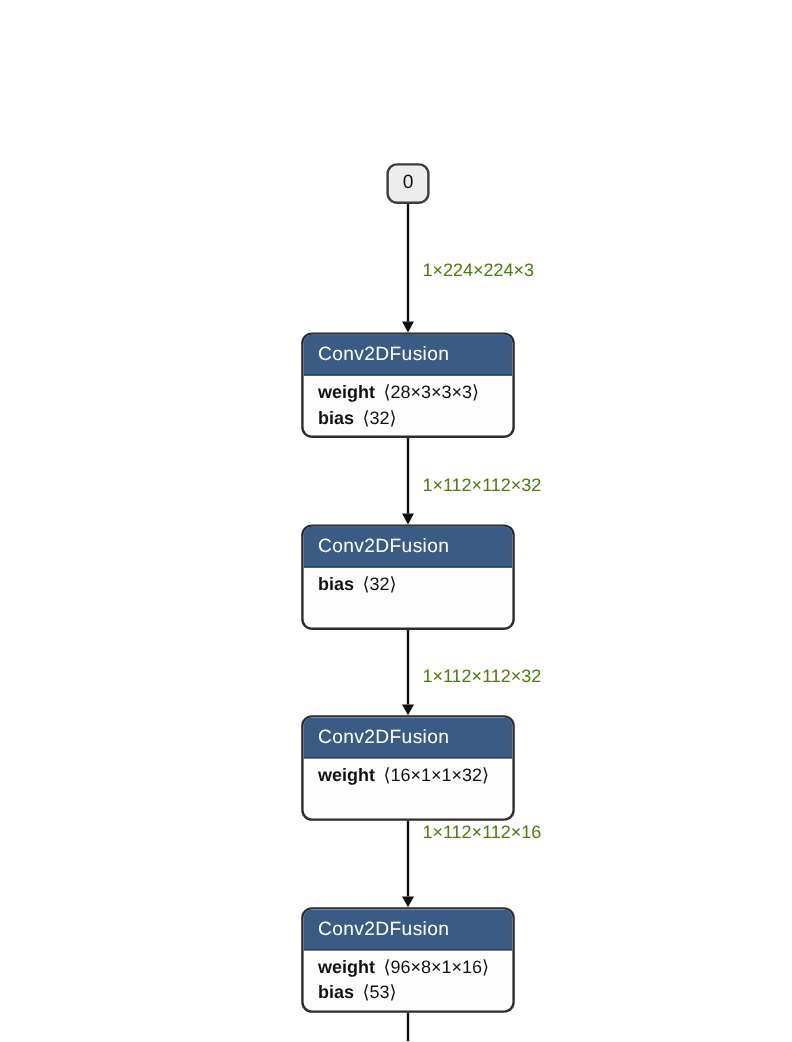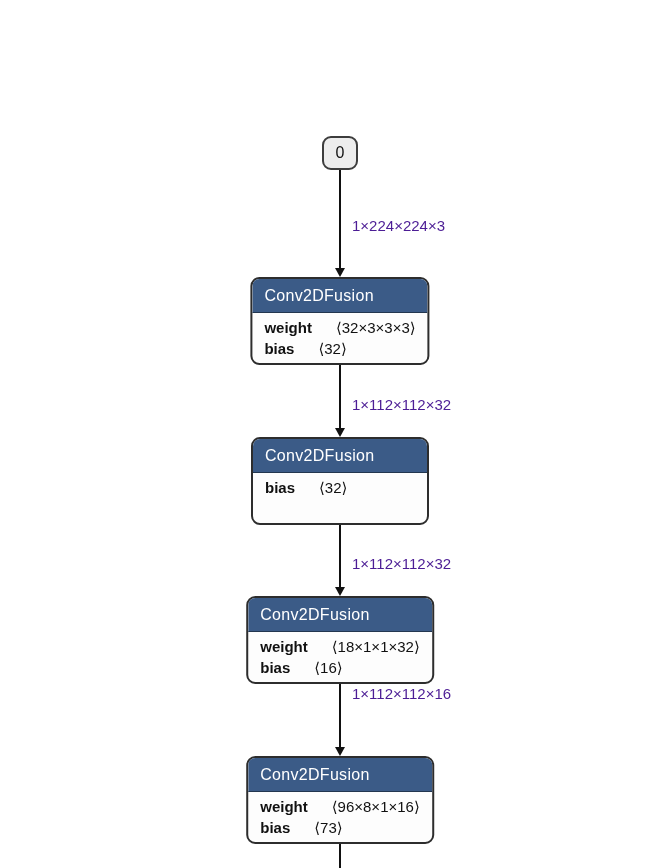--- a/index.html
+++ b/index.html
@@ -46,55 +46,55 @@
     padding:0 12px;
     height:33px;flex:0 0 33px;
     display:flex;align-items:center;
     border-bottom:1px solid #22364f;
   }
   .node-body{
     padding:4px 12px 6px;
     font-size:15px;color:#111;
   }
   .attr-row{line-height:21px;white-space:nowrap;}
-  .attr-name{font-weight:bold;margin-right:24px;}
+  .attr-name{font-weight:bold;margin-right:7px;}
   .attr-value{font-weight:normal;}
   
   .edge-line{
     position:absolute;left:339px;width:2px;background:#111111;
   }
   .arrowhead{
     position:absolute;left:335px;
     width:0;height:0;
     border-left:5px solid transparent;
     border-right:5px solid transparent;
     border-top:9px solid #111111;
   }
   .edge-label{
     position:absolute;left:352px;
-    font-size:15px;color:#4c1d95;
+    font-size:15px;color:#4d7c0f;
     white-space:nowrap;
   }
 </style>
 </head>
 <body>
 
 <div class="canvas">
 
   <div class="input-node">0</div>
 
   <div class="edge-line" style="top:170px;height:98px"></div>
   <div class="arrowhead" style="top:268px"></div>
   <div class="edge-label" style="top:217px">1×224×224×3</div>
 
   <div class="node" style="top:277px">
     <div class="node-header">Conv2DFusion</div>
     <div class="node-body">
       <div class="attr-row">
-        <span class="attr-name">weight</span><span class="attr-value">⟨32×3×3×3⟩</span>
+        <span class="attr-name">weight</span><span class="attr-value">⟨28×3×3×3⟩</span>
       </div>
       <div class="attr-row">
         <span class="attr-name">bias</span><span class="attr-value">⟨32⟩</span>
       </div>
     </div>
   </div>
 
   <div class="edge-line" style="top:365px;height:63px"></div>
   <div class="arrowhead" style="top:428px"></div>
   <div class="edge-label" style="top:396px">1×112×112×32</div>
@@ -109,39 +109,36 @@
   </div>
 
   <div class="edge-line" style="top:525px;height:62px"></div>
   <div class="arrowhead" style="top:587px"></div>
   <div class="edge-label" style="top:555px">1×112×112×32</div>
 
   <div class="node" style="top:596px">
     <div class="node-header">Conv2DFusion</div>
     <div class="node-body">
       <div class="attr-row">
-        <span class="attr-name">weight</span><span class="attr-value">⟨18×1×1×32⟩</span>
-      </div>
-      <div class="attr-row">
-        <span class="attr-name">bias</span><span class="attr-value">⟨16⟩</span>
+        <span class="attr-name">weight</span><span class="attr-value">⟨16×1×1×32⟩</span>
       </div>
     </div>
   </div>
 
   <div class="edge-line" style="top:684px;height:63px"></div>
   <div class="arrowhead" style="top:747px"></div>
   <div class="edge-label" style="top:685px">1×112×112×16</div>
 
   <div class="node" style="top:756px">
     <div class="node-header">Conv2DFusion</div>
     <div class="node-body">
       <div class="attr-row">
         <span class="attr-name">weight</span><span class="attr-value">⟨96×8×1×16⟩</span>
       </div>
       <div class="attr-row">
-        <span class="attr-name">bias</span><span class="attr-value">⟨73⟩</span>
+        <span class="attr-name">bias</span><span class="attr-value">⟨53⟩</span>
       </div>
     </div>
   </div>
 
   <div class="edge-line" style="top:844px;height:24px"></div>
 
 </div>
 
 </body></html>

